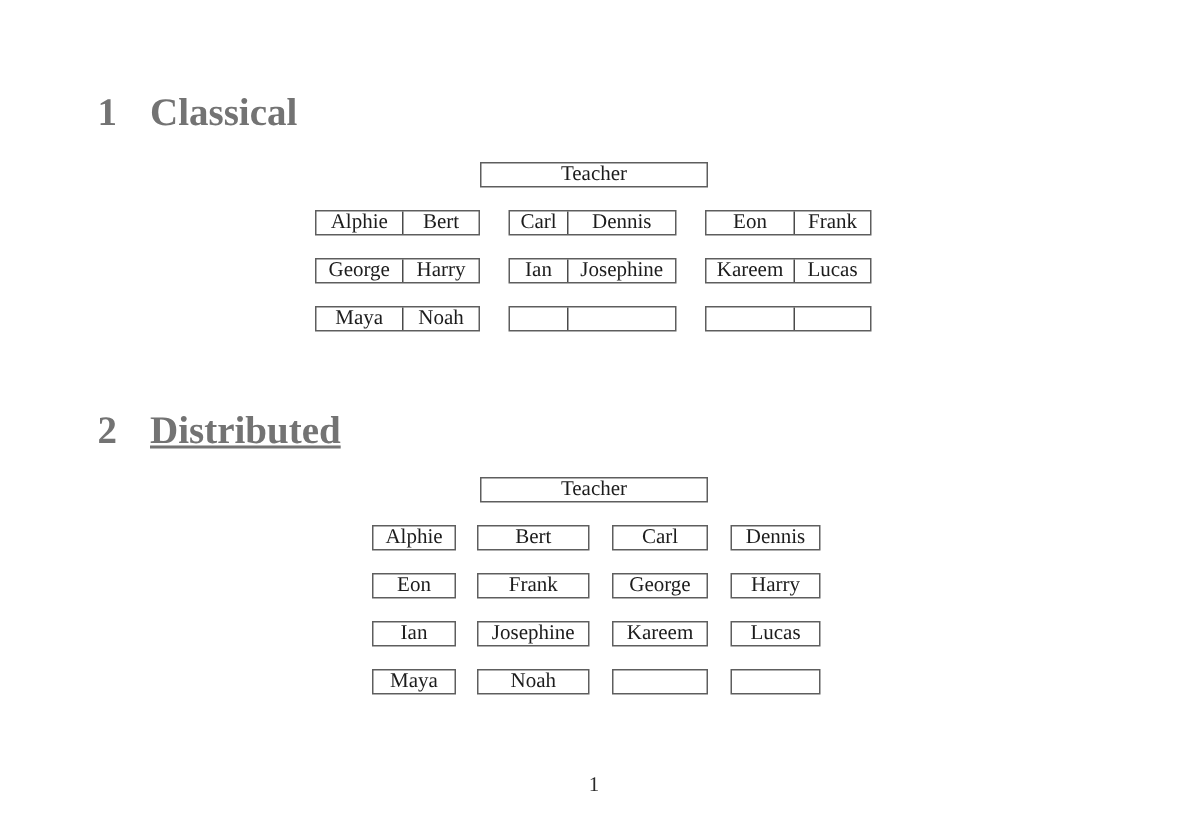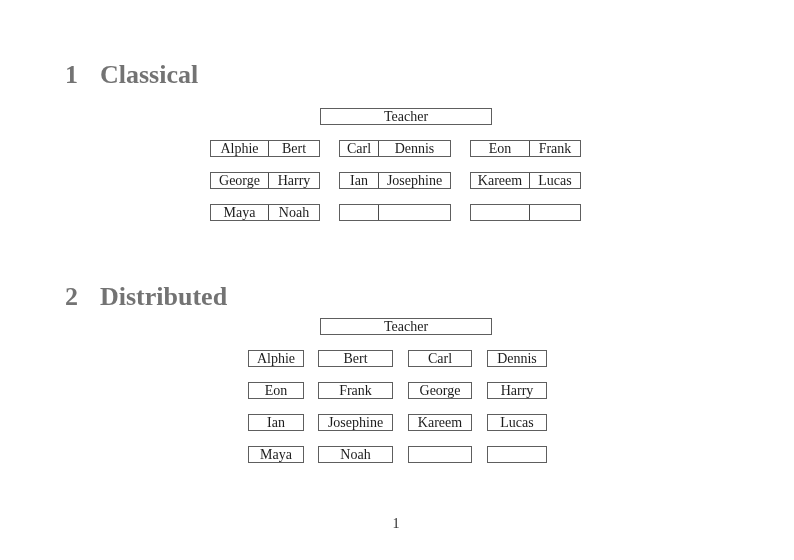--- a/index.html
+++ b/index.html
@@ -17,26 +17,26 @@
     position: absolute;
     left: 65px;
     font-weight: bold;
     font-size: 26px;
     line-height: 1;
     color: #737373;
     white-space: nowrap;
   }
   .heading .sec-num { display: inline-block; width: 35px; }
   .h-classical   { top: 62px; }
-  .h-distributed { top: 284px; }
+  .h-distributed { top: 274px; text-decoration: underline; }
 
   
   .teacher-box {
     position: absolute;
-    left: 320px; width: 172px; height: 17px;
+    left: 320px; width: 152px; height: 17px;
     border: 1px solid #5e5e5e;
     box-sizing: border-box;
     display: flex; align-items: center; justify-content: center;
     font-size: 14px; line-height: 15px;
     background: #fff;
   }
   .t-classical   { top: 108px; }
   .t-distributed { top: 318px; }
 
   

